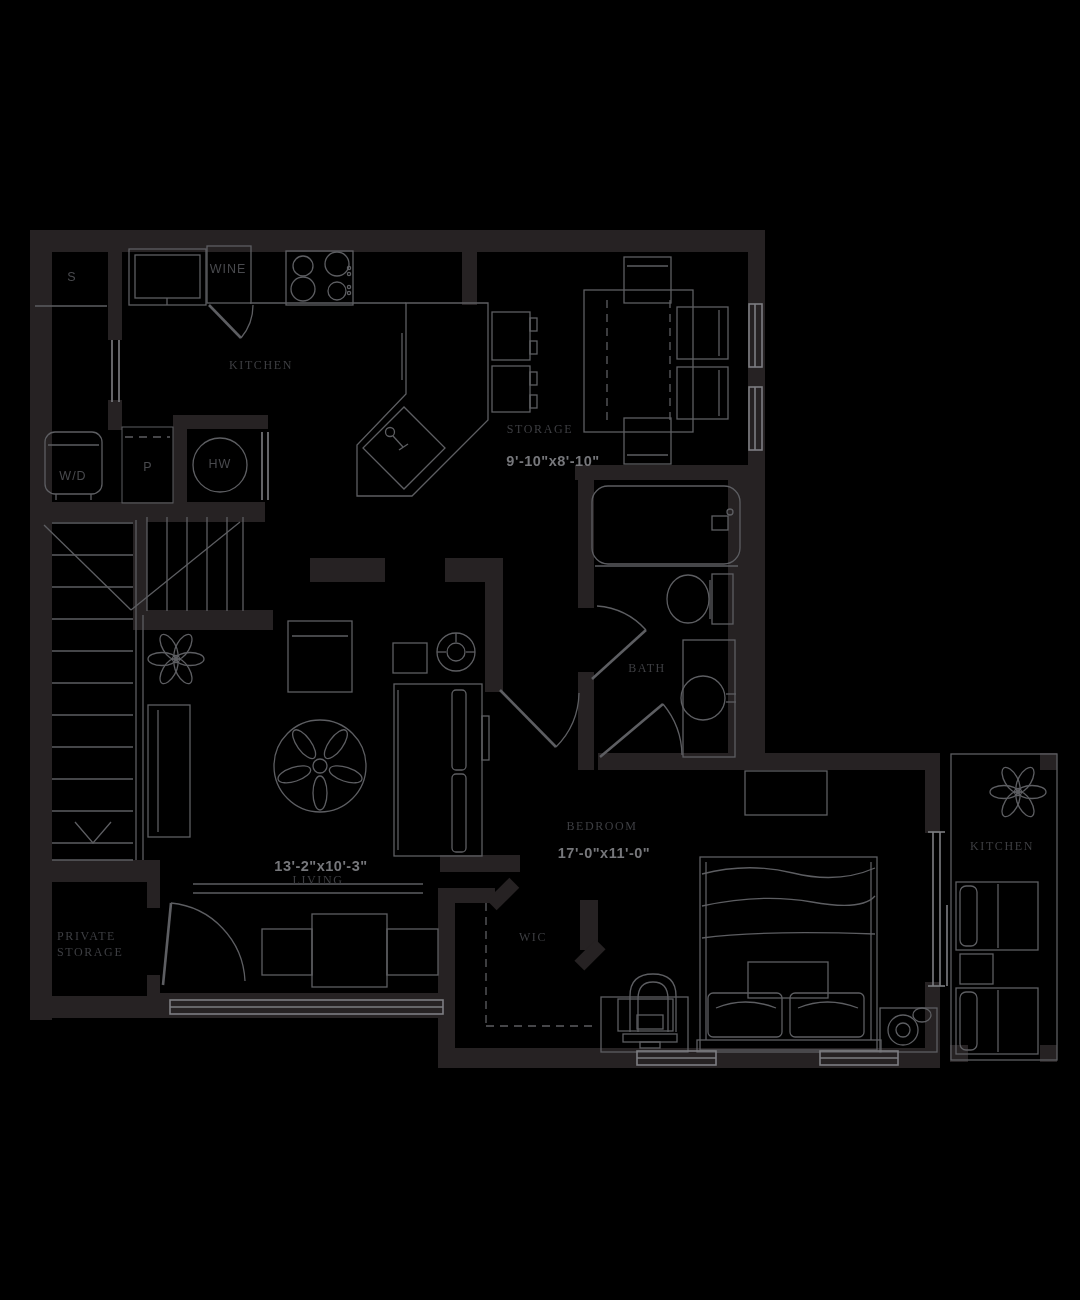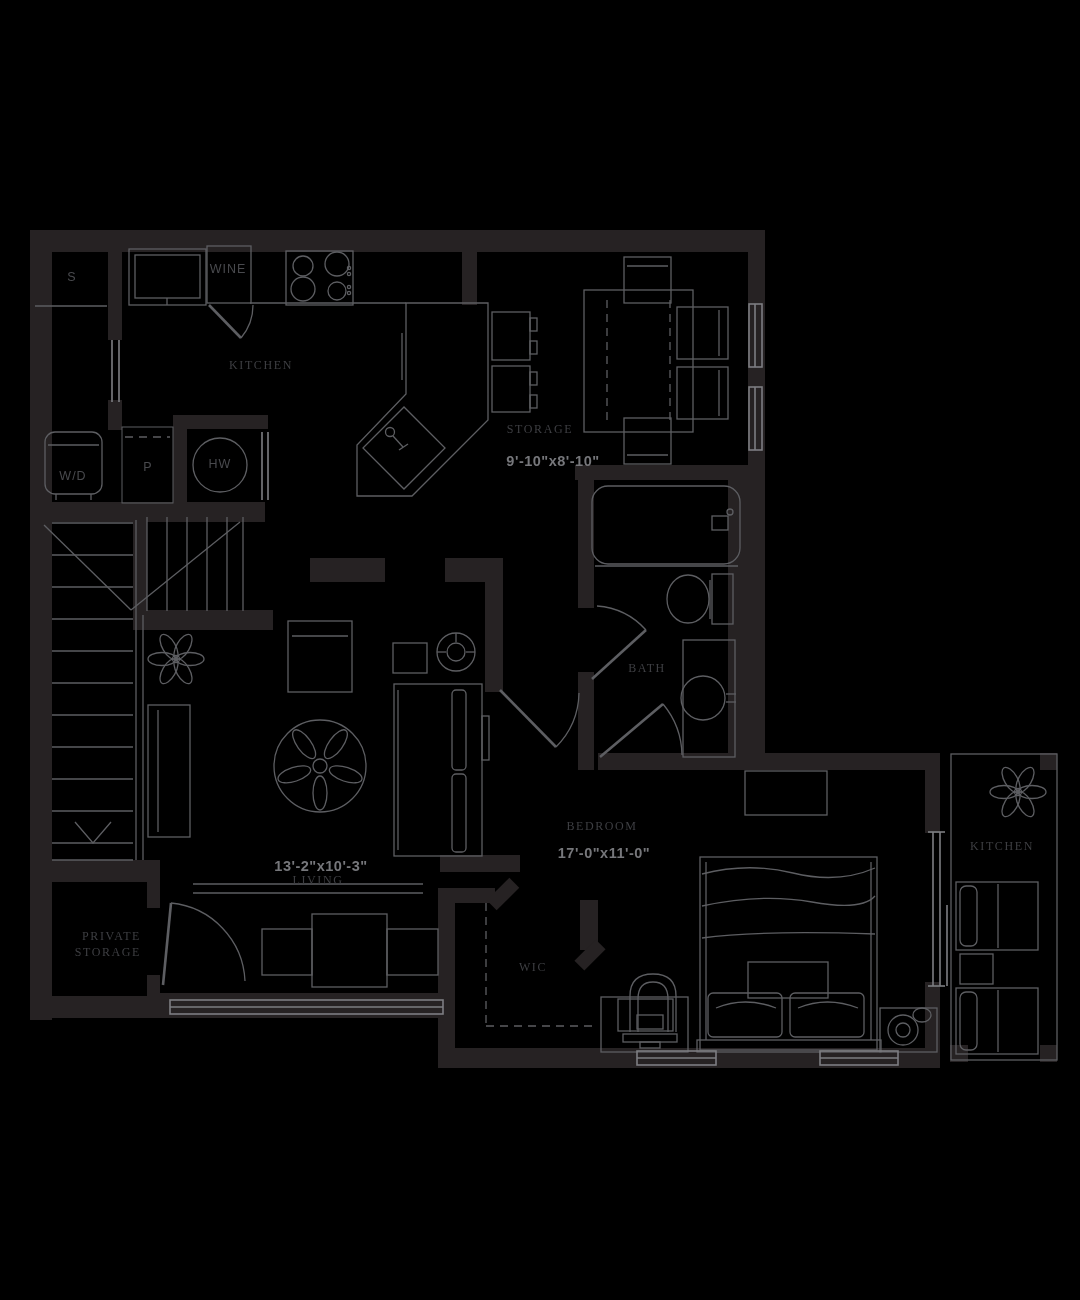--- a/index.html
+++ b/index.html
@@ -18,21 +18,21 @@
   .ln{stroke:var(--line);fill:none;stroke-width:1.3px;}
   .lnb{stroke:var(--bright);fill:none;stroke-width:1.6px;}
   .wall{fill:var(--wall);stroke:none;}
   .dash{stroke-dasharray:8 6;}
   .lbl{position:absolute;transform:translate(-50%,-50%);color:var(--label);
        font-size:12px;letter-spacing:1.6px;white-space:nowrap;font-family:Liberation Serif, serif;}
   .fix{position:absolute;transform:translate(-50%,-50%);color:var(--fixlabel);
        font-size:12.5px;letter-spacing:1px;white-space:nowrap;}
   .dims{position:absolute;transform:translate(-50%,-50%);color:var(--dims);
         font-size:14.5px;font-weight:bold;letter-spacing:.5px;white-space:nowrap;}
-  .lbl-wrap{white-space:normal;width:84px;text-align:right;line-height:16px;padding-left:8px;}
+  .lbl-wrap{white-space:normal;width:84px;text-align:left;line-height:16px;padding-left:8px;}
 </style>
 </head>
 <body>
 
 <div id="canvas">
 
 <svg id="plan-svg" width="1080" height="1300" viewBox="0 0 1080 1300">
 
   <defs>
     <g id="plant">
@@ -398,17 +398,17 @@
 <div class="fix" style="left:73px;top:476px;">W/D</div>
 <div class="fix" style="left:148px;top:467px;">P</div>
 <div class="fix" style="left:220px;top:464px;">HW</div>
 <div class="lbl" style="left:540px;top:429px;">STORAGE</div>
 <div class="dims" style="left:553px;top:461px;">9'-10"x8'-10"</div>
 <div class="lbl" style="left:647px;top:668px;text-align:center;">BATH</div>
 <div class="lbl" style="left:318px;top:880px;">LIVING</div>
 <div class="dims" style="left:321px;top:866px;">13'-2"x10'-3"</div>
 <div class="lbl" style="left:602px;top:826px;">BEDROOM</div>
 <div class="dims" style="left:604px;top:853px;">17'-0"x11'-0"</div>
-<div class="lbl" style="left:533px;top:967px;">WIC</div>
+<div class="lbl" style="left:533px;top:937px;">WIC</div>
 <div class="lbl lbl-wrap" style="left:95px;top:944px;">PRIVATE STORAGE</div>
 <div class="lbl" style="left:1002px;top:846px;">KITCHEN</div>
 
 </div>
 
 </body></html>

